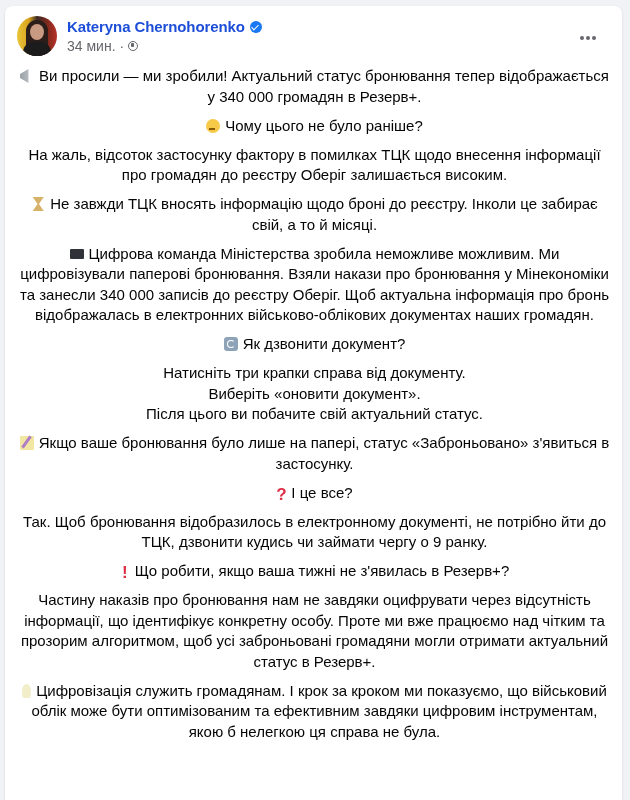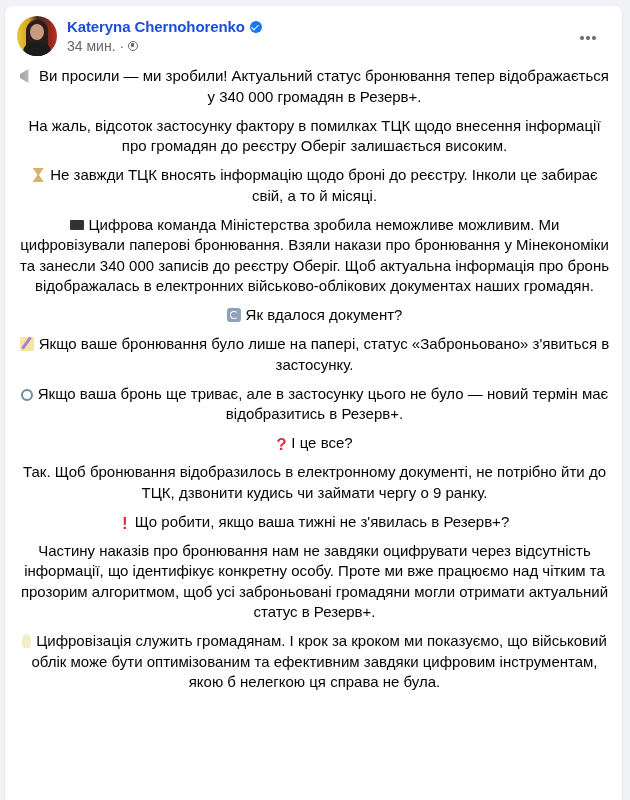--- a/index.html
+++ b/index.html
@@ -99,26 +99,29 @@
     </div>
     <div class="more-btn">
       <span></span>
       <span></span>
       <span></span>
     </div>
   </div>
 
   <div class="post-body">
     <p class="para"><span class="emo emo-megaphone"></span><span>Ви просили — ми зробили! Актуальний статус бронювання тепер відображається у 340 000 громадян в Резерв+.</span></p>
+    <p class="para"><span class="emo emo-thinking"></span><span>Чому цього не було раніше?</span></p>
     <p class="para"><span>На жаль, відсоток застосунку фактору в помилках ТЦК щодо внесення інформації про громадян до реєстру Оберіг залишається високим.</span></p>
     <p class="para"><span class="emo emo-hourglass"></span><span>Не завжди ТЦК вносять інформацію щодо броні до реєстру. Інколи це забирає свій, а то й місяці.</span></p>
     <p class="para"><span class="emo emo-laptop"></span><span>Цифрова команда Міністерства зробила неможливе можливим. Ми цифровізували паперові бронювання. Взяли накази про бронювання у Мінекономіки та занесли 340 000 записів до реєстру Оберіг. Щоб актуальна інформація про бронь відображалась в електронних військово-облікових документах наших громадян.</span></p>
-    <p class="para"><span class="emo emo-refresh"></span><span>Як вдалося документ?</span></p>
+    <p class="para"><span class="emo emo-refresh"></span><span>Як дзвонити документ?</span></p>
+    <p class="para"><span>Натисніть три крапки справа від документу.
+Виберіть «оновити документ».
+Після цього ви побачите свій актуальний статус.</span></p>
     <p class="para"><span class="emo emo-memo"></span><span>Якщо ваше бронювання було лише на папері, статус «Заброньовано» з'явиться в застосунку.</span></p>
-    <p class="para"><span class="emo emo-search"></span><span>Якщо ваша бронь ще триває, але в застосунку цього не було — новий термін має відобразитись в Резерв+.</span></p>
     <p class="para"><span class="emo emo-question">?</span><span>І це все?</span></p>
     <p class="para"><span>Так. Щоб бронювання відобразилось в електронному документі, не потрібно йти до ТЦК, дзвонити кудись чи займати чергу о 9 ранку.</span></p>
     <p class="para"><span class="emo emo-exclaim">!</span><span>Що робити, якщо ваша тижні не з'явилась в Резерв+?</span></p>
     <p class="para"><span>Частину наказів про бронювання нам не завдяки оцифрувати через відсутність інформації, що ідентифікує конкретну особу. Проте ми вже працюємо над чітким та прозорим алгоритмом, щоб усі заброньовані громадяни могли отримати актуальний статус в Резерв+.</span></p>
     <p class="para"><span class="emo emo-bulb"></span><span>Цифровізація служить громадянам. І крок за кроком ми показуємо, що військовий облік може бути оптимізованим та ефективним завдяки цифровим інструментам, якою б нелегкою ця справа не була.</span></p>
 
   </div>
 </div>
 
 </body></html>

